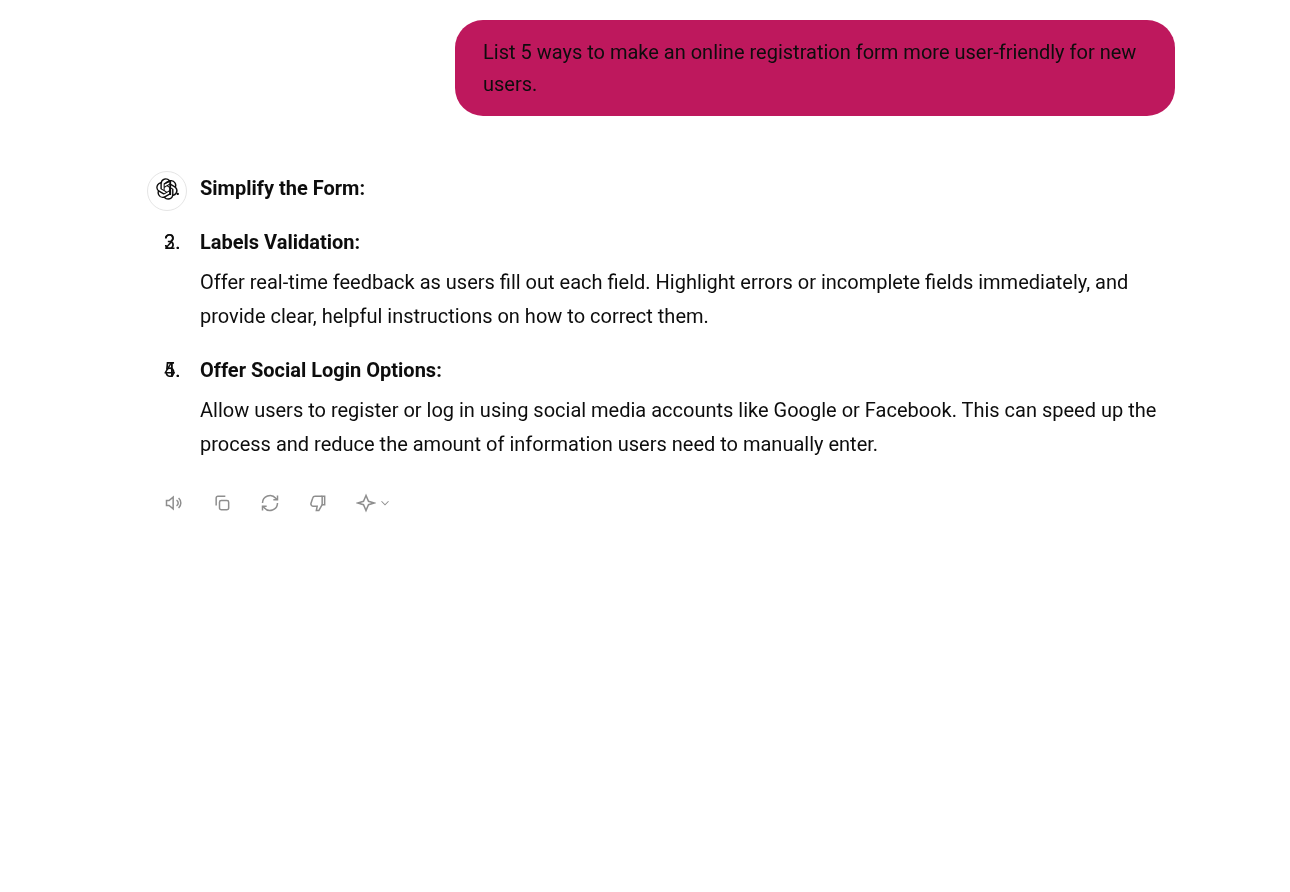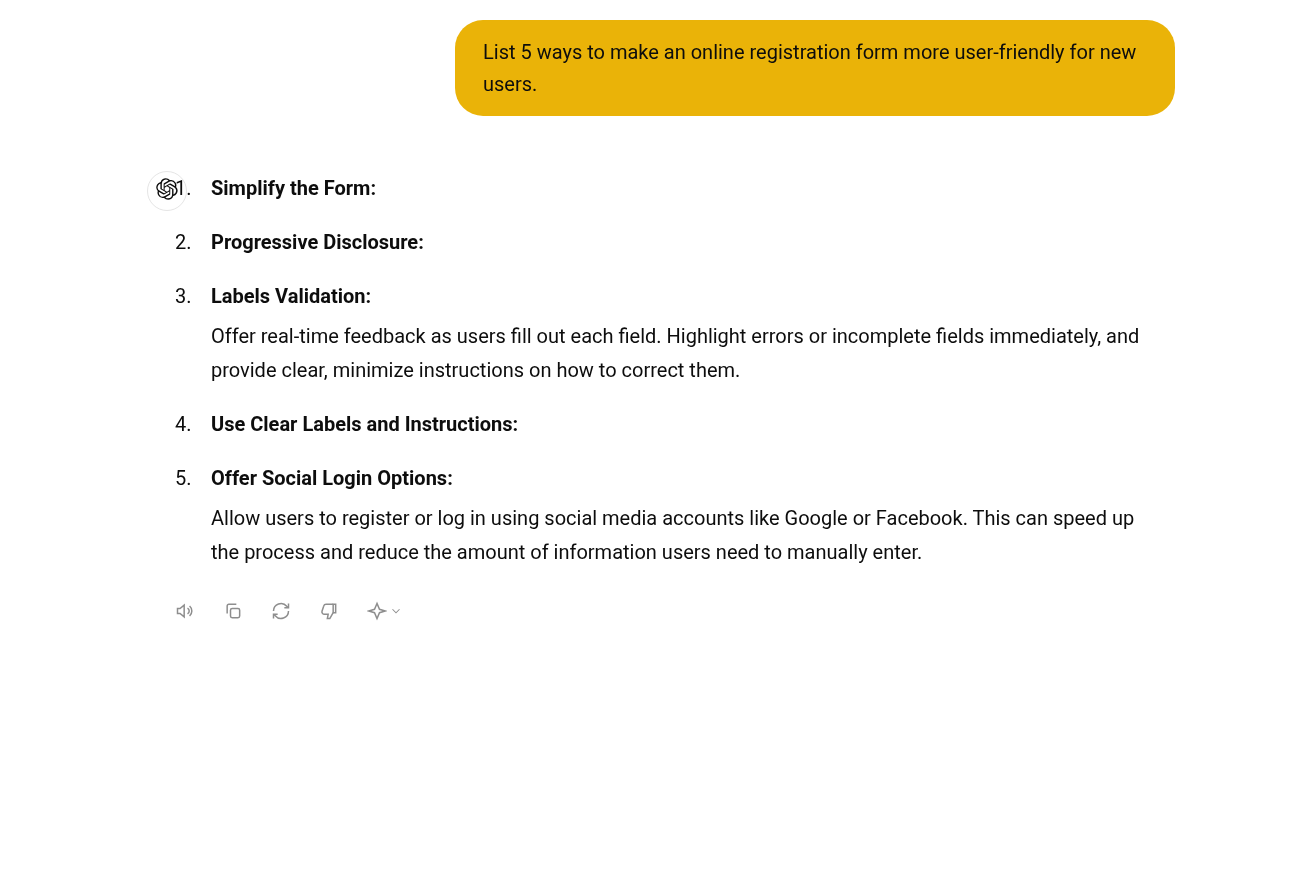--- a/index.html
+++ b/index.html
@@ -20,32 +20,32 @@
       margin: 0 auto;
       padding: 20px 0;
     }
     .user-message-row {
       display: flex;
       justify-content: flex-end;
       margin-bottom: 55px;
       padding-right: 10px;
     }
     .user-bubble {
-      background: #eab308;
+      background: #be185d;
       border-radius: 28px;
       padding: 16px 28px;
       max-width: 720px;
       font-size: 20px;
       line-height: 1.6;
       color: #0d0d0d;
     }
     .assistant-row {
       display: flex;
       align-items: flex-start;
-      gap: 26px;
+      gap: 15px;
     }
     .avatar-col {
       width: 44px;
       flex-shrink: 0;
       padding-left: 42px;
     }
     .avatar {
       width: 40px;
       height: 40px;
       border-radius: 50%;
@@ -150,28 +150,26 @@
         </span>
       </div>
     </div>
 
     <div class="assistant-content">
       <ol class="answer-list">
         <li>
           <span class="item-title">Simplify the Form:</span>
         </li>
         <li>
-          <span class="item-title">Progressive Disclosure:</span>
         </li>
         <li>
           <span class="item-title">Labels Validation:</span>
-          <span class="item-body">Offer real-time feedback as users fill out each field. Highlight errors or incomplete fields immediately, and provide clear, minimize instructions on how to correct them.</span>
-        </li>
-        <li>
-          <span class="item-title">Use Clear Labels and Instructions:</span>
+          <span class="item-body">Offer real-time feedback as users fill out each field. Highlight errors or incomplete fields immediately, and provide clear, helpful instructions on how to correct them.</span>
+        </li>
+        <li>
         </li>
         <li>
           <span class="item-title">Offer Social Login Options:</span>
           <span class="item-body">Allow users to register or log in using social media accounts like Google or Facebook. This can speed up the process and reduce the amount of information users need to manually enter.</span>
         </li>
       </ol>
 
       <div class="action-bar">
         <button class="action-btn">
           <span>

